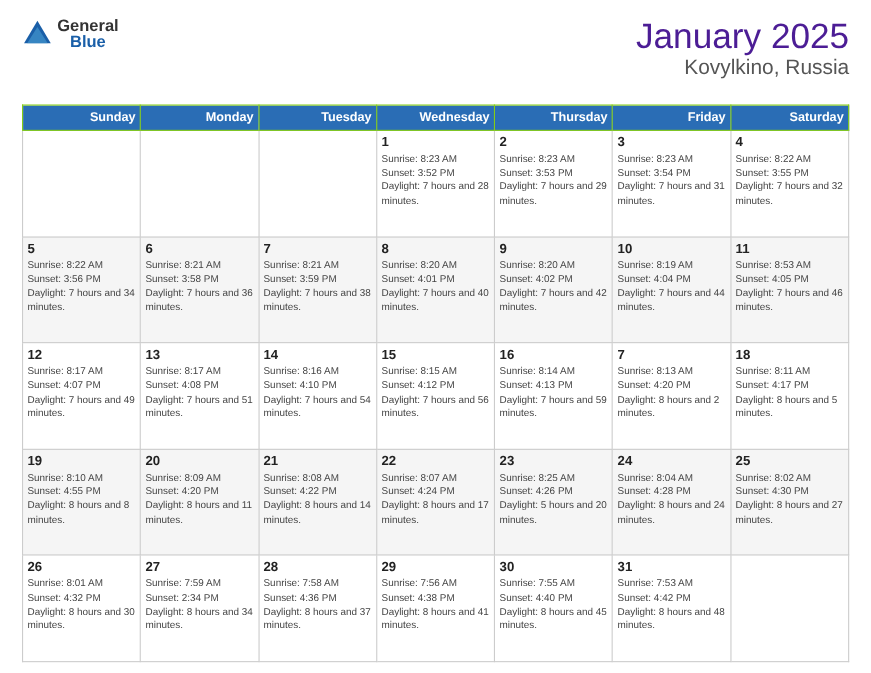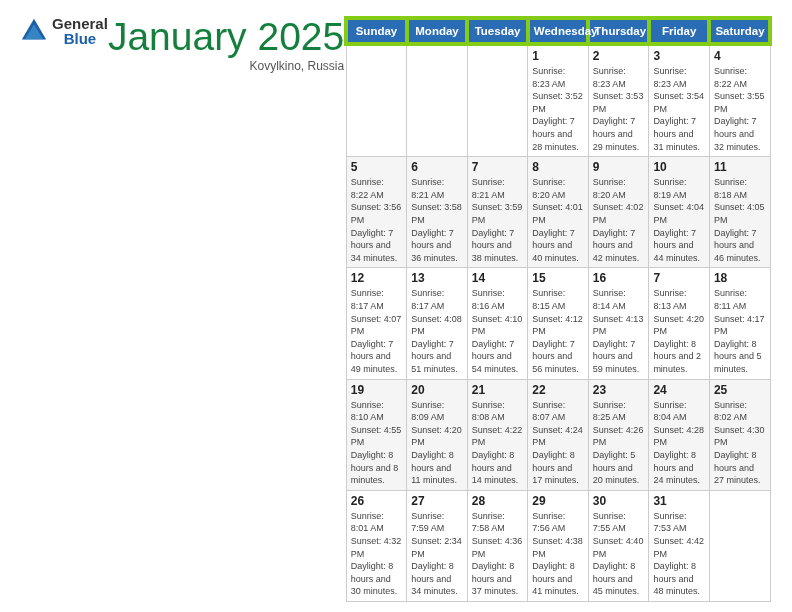--- a/index.html
+++ b/index.html
@@ -8,21 +8,22 @@
       background: #fff;
       width: 792px;
       height: 612px;
       overflow: hidden;
     }
     .page {
       width: 792px;
       height: 612px;
       padding: 16px 20px 10px 20px;
       display: flex;
-      flex-direction: row;
+      flex-direction: column;
+      gap: 12px;
     }
     .header {
       display: flex;
       justify-content: space-between;
       align-items: flex-start;
       margin-bottom: 10px;
     }
     .logo {
       display: flex;
       align-items: center;
@@ -45,45 +46,45 @@
       text-align: center;
     }
     .logo-icon {
       width: 28px;
       height: 28px;
     }
     .title-block {
       text-align: right;
     }
     .title-block h1 {
-      font-size: 39px;
+      font-size: 32px;
       font-weight: 300;
-      color: #15803d;
+      color: #4c1d95;
       line-height: 1.1;
     }
     .title-block h2 {
-      font-size: 12px;
+      font-size: 19px;
       font-weight: 400;
       color: #555;
     }
     .calendar {
       flex: 1;
       border: 1px solid #ccc;
       border-collapse: collapse;
       width: 100%;
       table-layout: fixed;
     }
     .calendar th {
       background: #2a6db5;
       color: #fff;
       font-size: 11.5px;
       font-weight: 600;
       padding: 5px 4px;
-      text-align: center;
-      border: 4px solid #84cc16;
+      text-align: right;
+      border: 1px solid #84cc16;
     }
     .calendar td {
       vertical-align: top;
       border: 1px solid #ccc;
       padding: 3px 4px;
       font-size: 9.5px;
       color: #333;
       height: 88px;
     }
     .day-number {
@@ -206,21 +207,21 @@
         <span class="day-info">Daylight: 7 hours and 42 minutes.</span>
       </td>
           <td>
         <span class="day-number">10</span>
         <span class="day-info">Sunrise: 8:19 AM</span><br>
         <span class="day-info">Sunset: 4:04 PM</span><br>
         <span class="day-info">Daylight: 7 hours and 44 minutes.</span>
       </td>
           <td>
         <span class="day-number">11</span>
-        <span class="day-info">Sunrise: 8:18 AM</span><br>
+        <span class="day-info">Sunrise: 8:53 AM</span><br>
         <span class="day-info">Sunset: 4:05 PM</span><br>
         <span class="day-info">Daylight: 7 hours and 46 minutes.</span>
       </td>
         </tr>
         <tr>
           <td>
         <span class="day-number">12</span>
         <span class="day-info">Sunrise: 8:17 AM</span><br>
         <span class="day-info">Sunset: 4:07 PM</span><br>
         <span class="day-info">Daylight: 7 hours and 49 minutes.</span>

